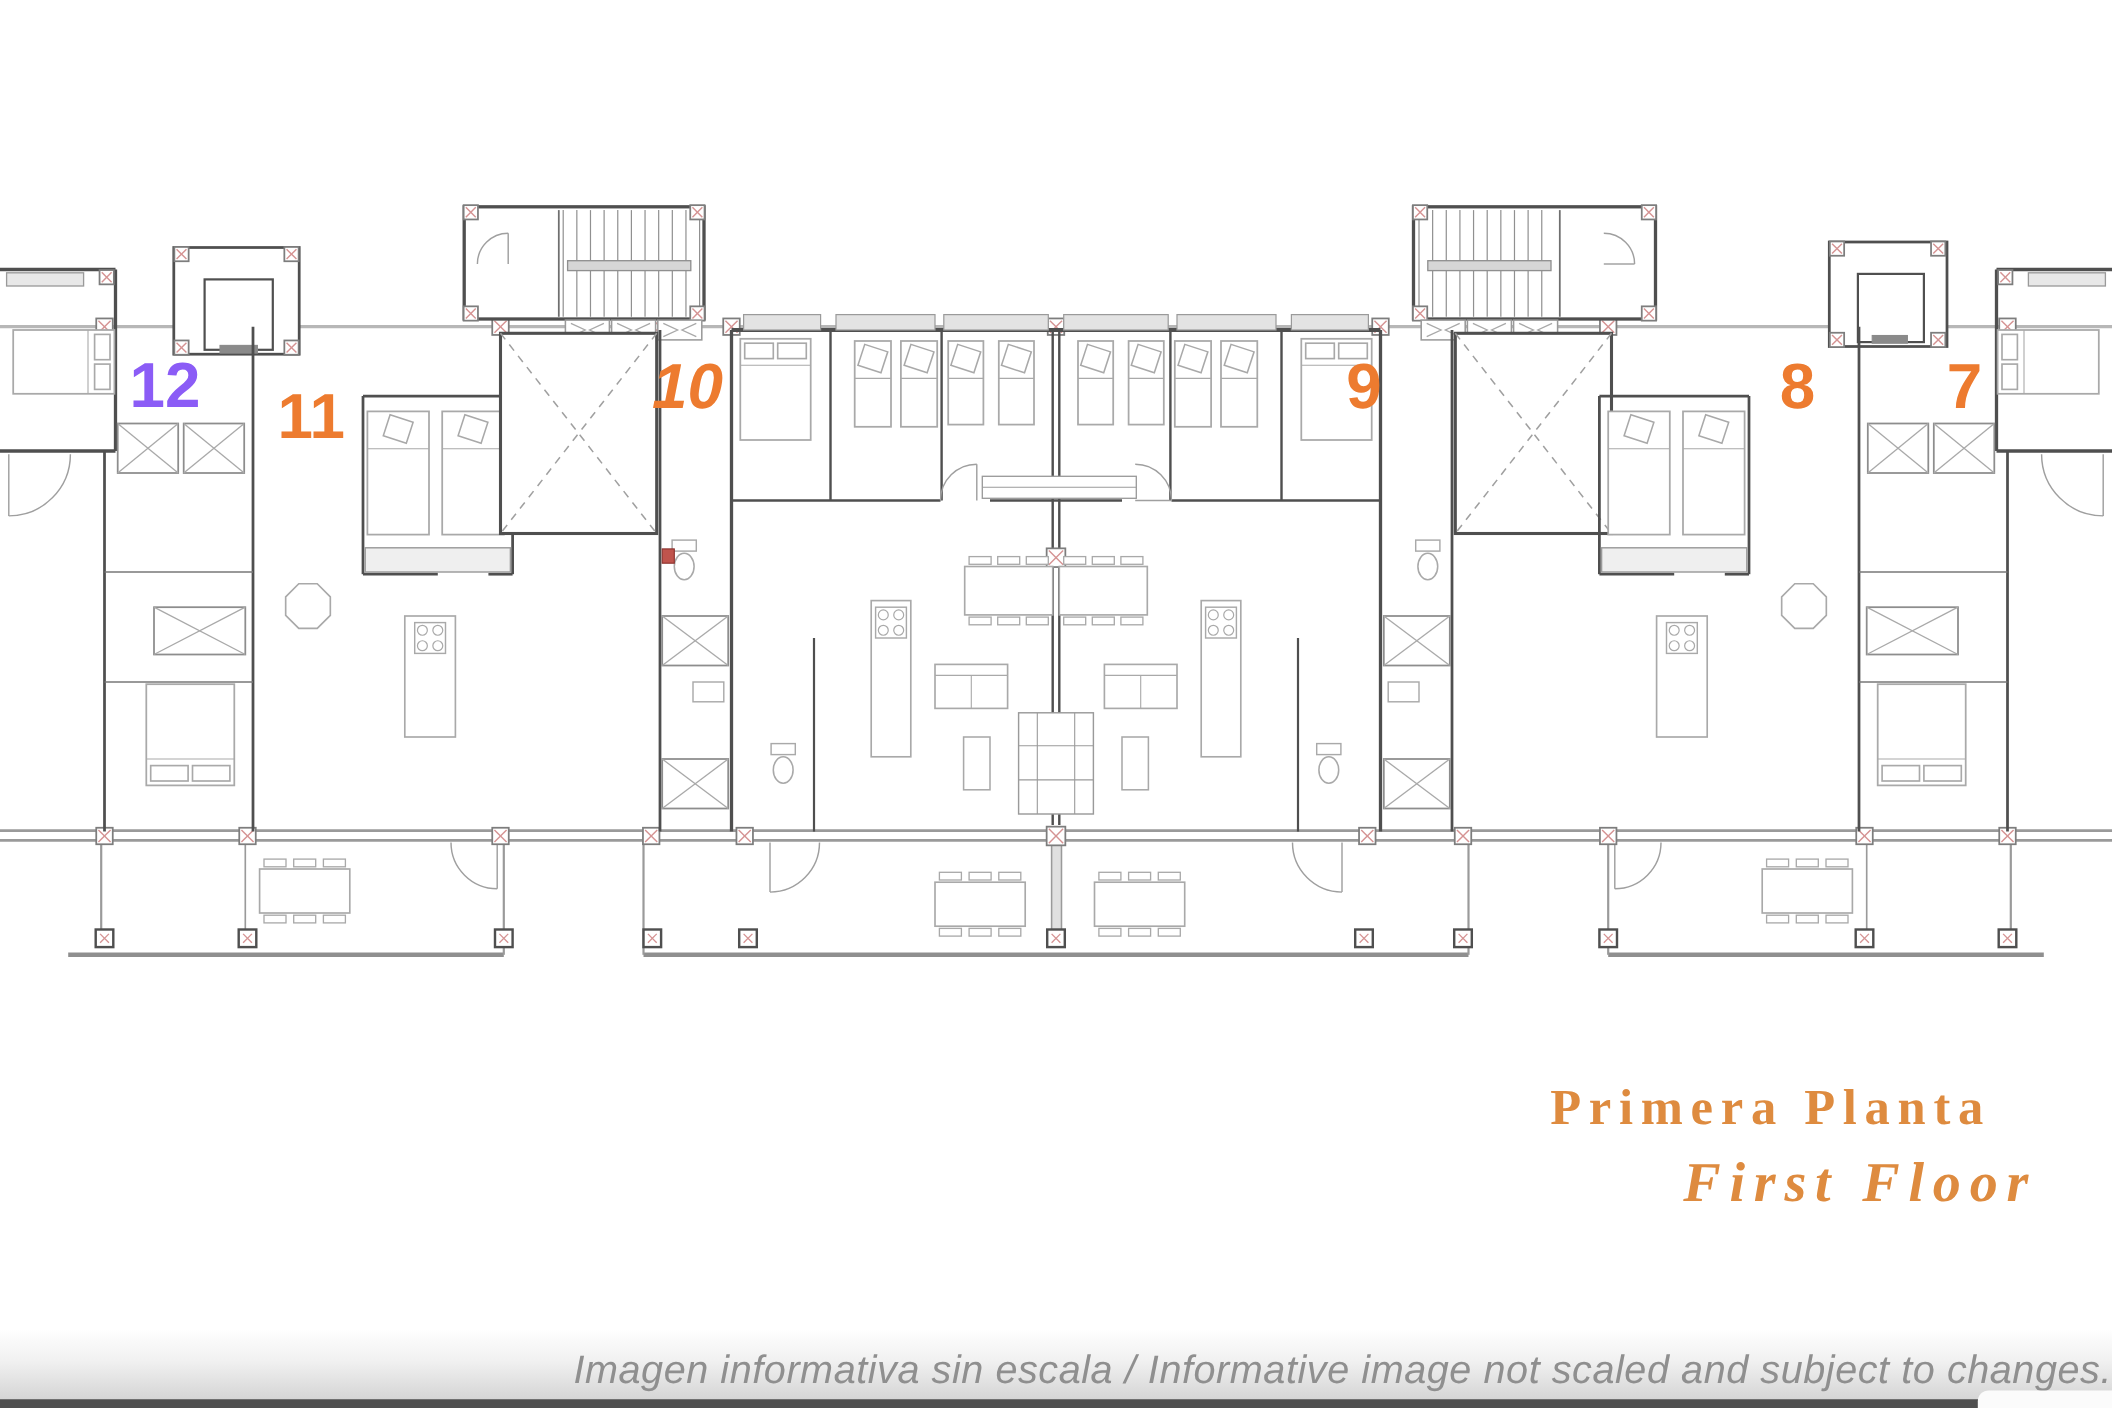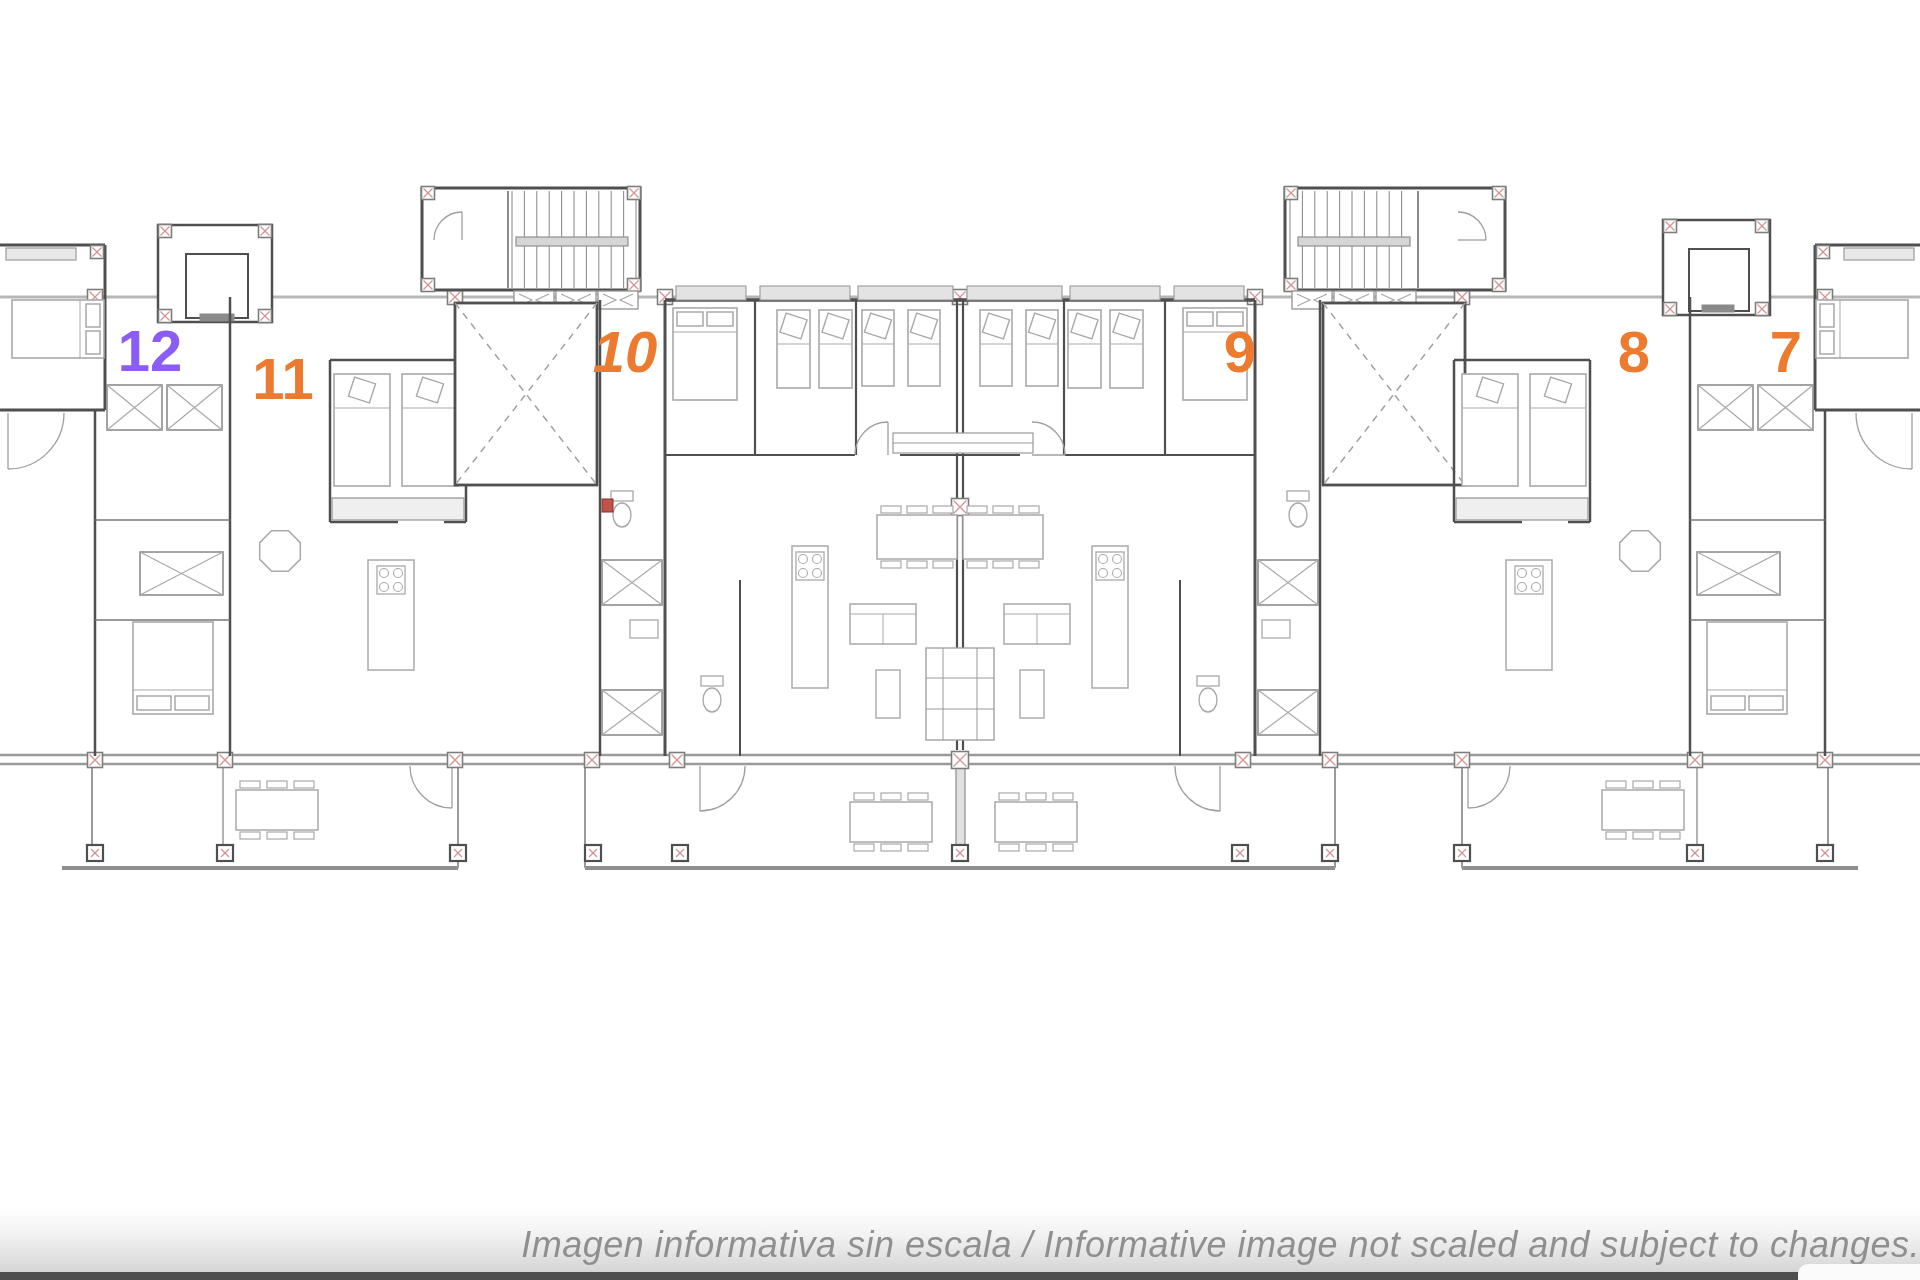--- a/index.html
+++ b/index.html
@@ -515,19 +515,23 @@
 
   <div id="unit-labels">
       <div class="unit-label" style="left: 150px; top: 351px; color: #8b5cf6;">12</div>
       <div class="unit-label" style="left: 283px; top: 331px; color: rgb(237, 123, 47); margin-top: 48px;">11</div>
       <div class="unit-label" style="left: 625px; top: 352px; color: rgb(237, 123, 47); font-style: italic;">10</div>
       <div class="unit-label" style="left: 1240px; top: 352px; color: rgb(237, 123, 47);">9</div>
       <div class="unit-label" style="left: 1634px; top: 352px; color: rgb(237, 123, 47);">8</div>
       <div class="unit-label" style="left: 1786px; top: 352px; color: rgb(237, 123, 47);">7</div>
     </div>
 
+  <div class="title-block" style="color: rgb(222, 139, 63);">
+    <div class="title-line1">Primera Planta</div>
+    <div class="title-line2">First Floor</div>
+  </div>
 
   <div class="footer-bar">
     <div class="footer-text" style="color: rgb(143, 143, 143);">Imagen informativa sin escala /  Informative image not scaled and subject to changes.</div>
     <div class="footer-tab"></div>
   </div>
 
 </div>
 
 </body></html>

